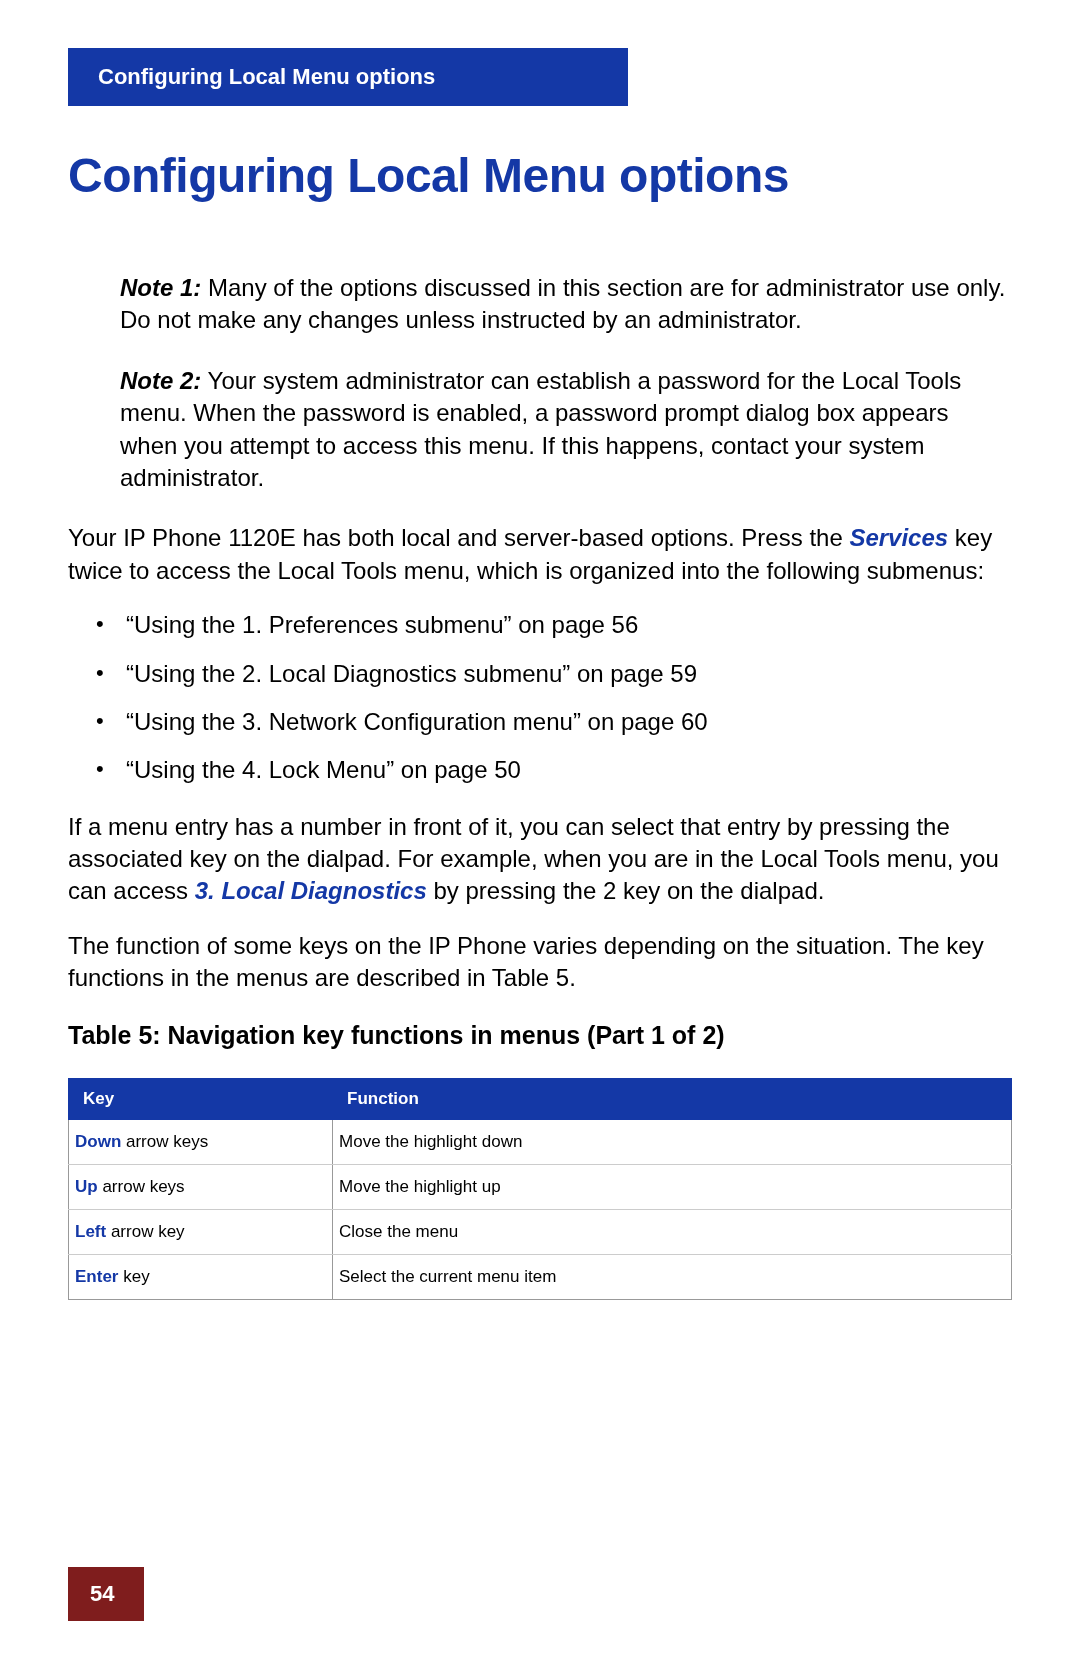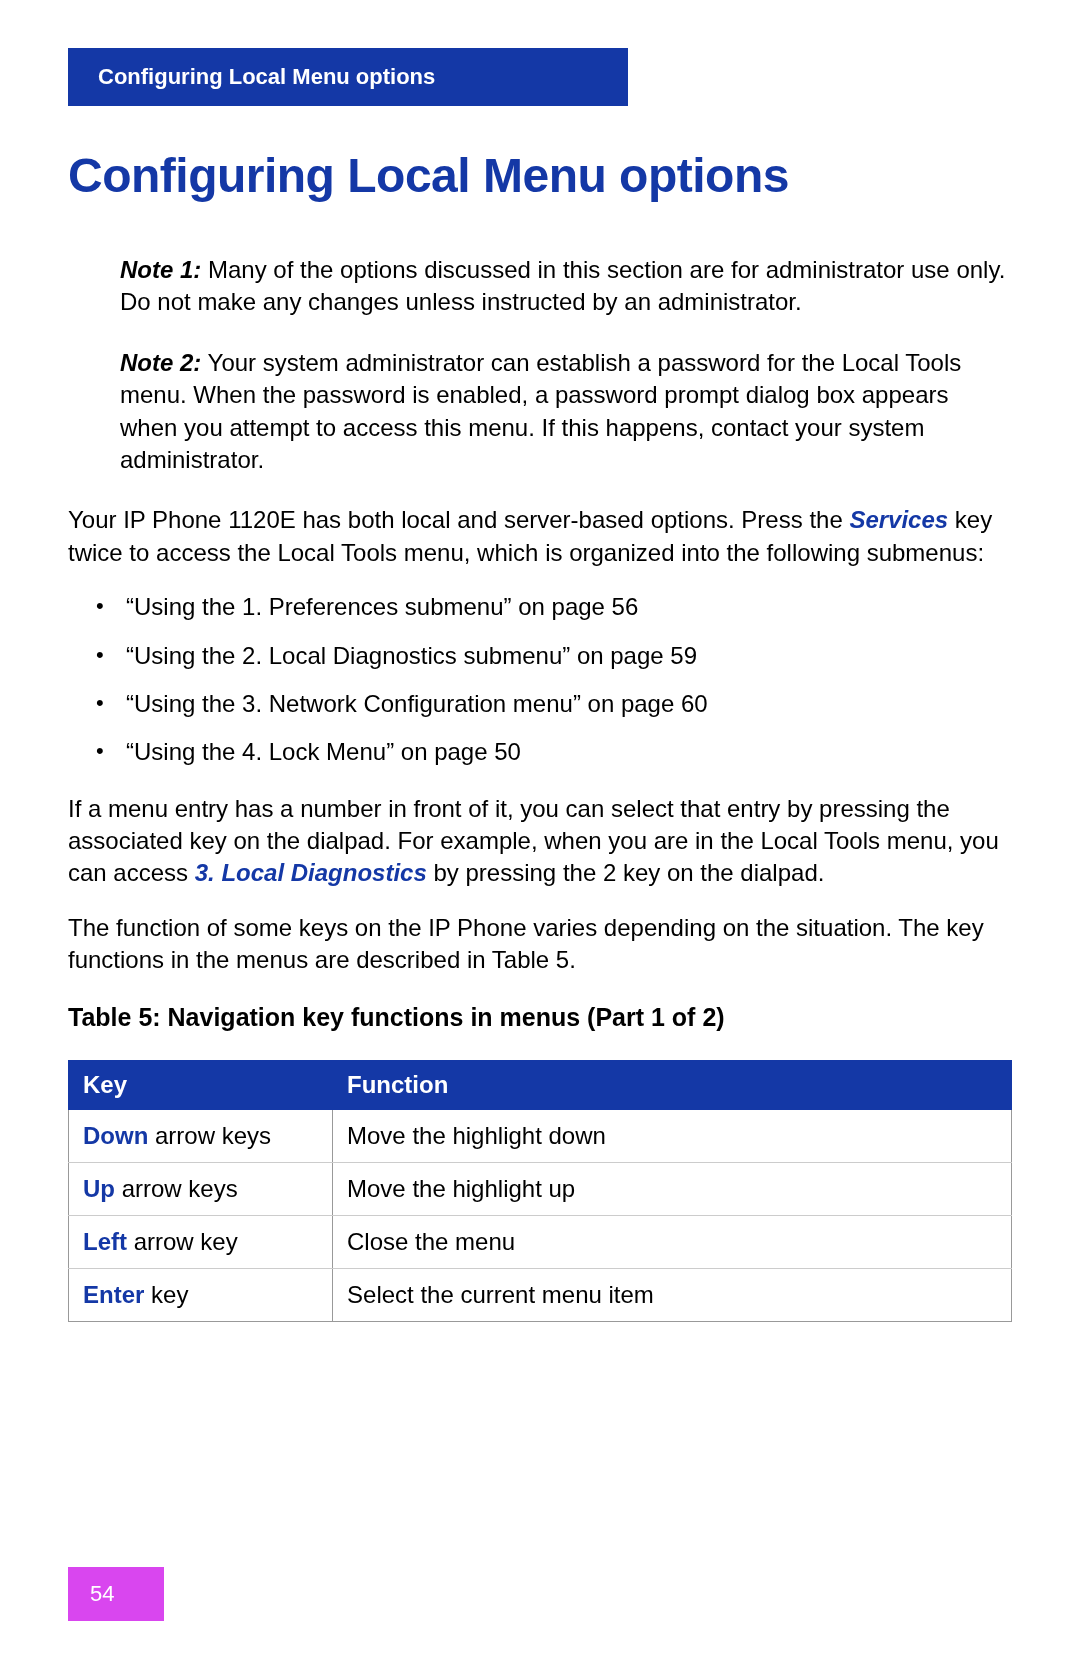--- a/index.html
+++ b/index.html
@@ -29,21 +29,21 @@
       position: absolute;
       top: 148px;
       left: 68px;
       color: #1438a6;
       font-size: 48px;
       font-weight: bold;
       letter-spacing: -0.5px;
     }
     .content {
       position: absolute;
-      top: 254px;
+      top: 272px;
       left: 68px;
       width: 944px;
     }
     .note-block {
       margin-left: 52px;
       margin-bottom: 28px;
       font-size: 24px;
       line-height: 1.35;
     }
     .note-label {
@@ -80,55 +80,55 @@
     }
     .table-title {
       font-size: 25px;
       font-weight: bold;
       margin-top: 26px;
       margin-bottom: 28px;
     }
     .nav-table {
       width: 100%;
       border-collapse: collapse;
-      font-size: 24px;
+      font-size: 17px;
       border-radius: 26px;
     }
     .nav-table thead th {
       background: #1438a6;
       color: #fff;
       text-align: left;
       font-weight: bold;
       padding: 10px 14px;
       border: 1px solid #1438a6;
     }
     .nav-table tbody td {
-      padding: 12px 14px;
+      padding: 12px 6px;
       border-left: 1px solid #999;
       border-right: 1px solid #999;
       border-bottom: 1px solid #ccc;
       vertical-align: top;
     }
     .nav-table tbody tr:last-child td {
       border-bottom: 1px solid #999;
     }
     .key-blue {
       color: #1438a6;
       font-weight: bold;
     }
     .page-number-tab {
       position: absolute;
       left: 68px;
       bottom: 48px;
-      background: #d946ef;
+      background: #7f1d1d;
       color: #fff;
-      font-weight: normal;
+      font-weight: bold;
       font-size: 22px;
       padding: 14px 22px;
-      width: 96px;
+      width: 76px;
     }
     .col-key { width: 28%; }
   </style>
 </head>
 <body>
 
 <div class="header-tab">
   <span>Configuring Local Menu options</span>
 </div>
 

